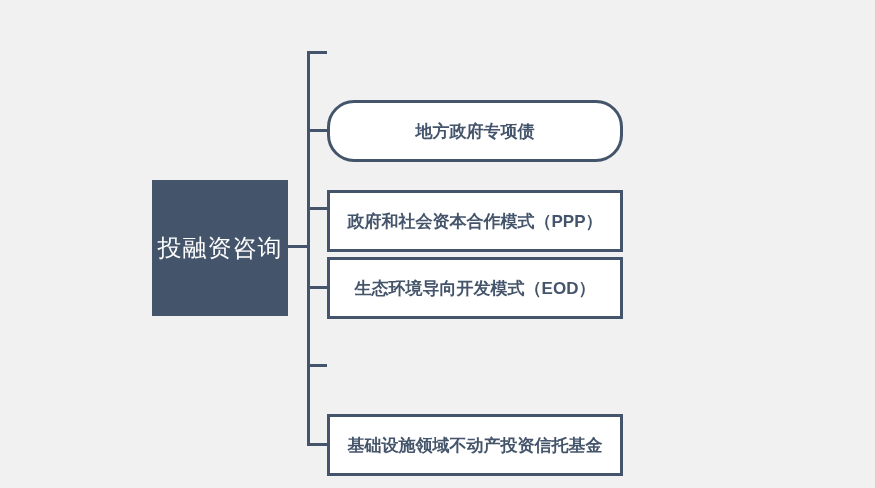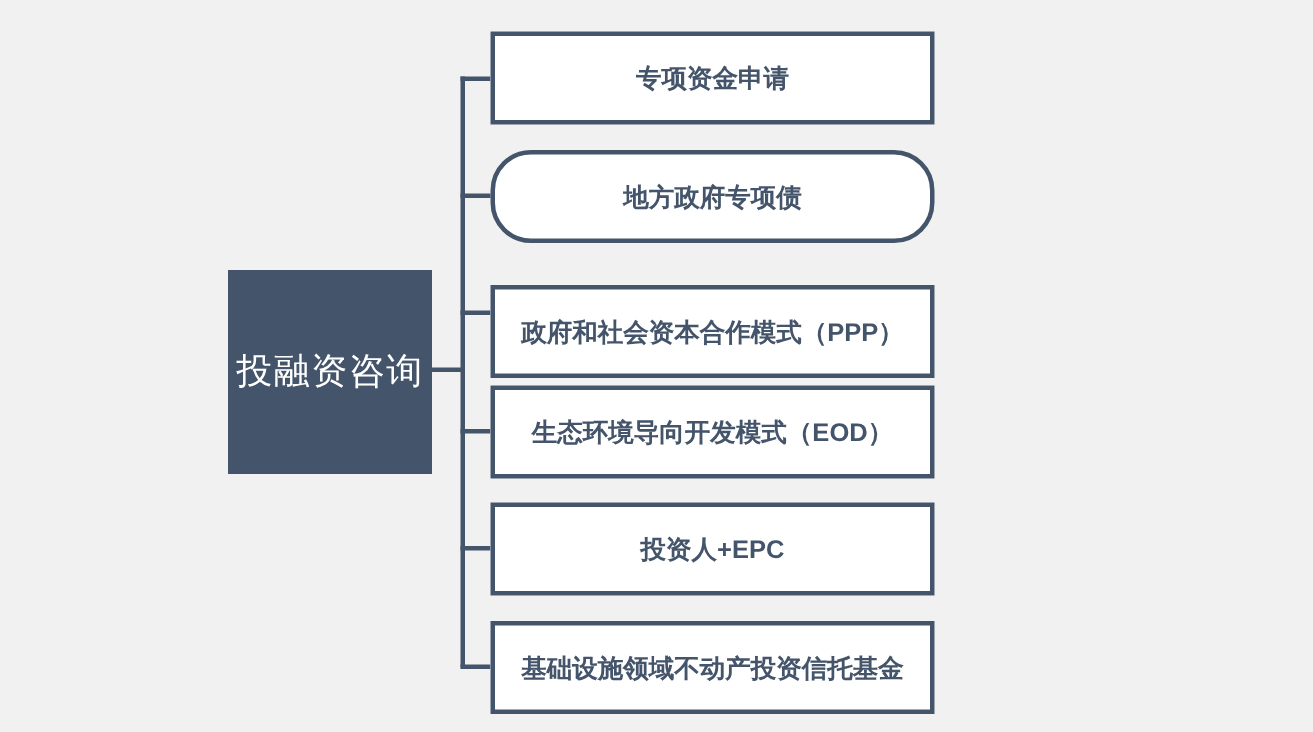--- a/index.html
+++ b/index.html
@@ -108,32 +108,26 @@
   <div class="line stub stub-1"></div>
   <div class="line stub stub-2"></div>
   <div class="line stub stub-3"></div>
   <div class="line stub stub-4"></div>
   <div class="line stub stub-5"></div>
 
   <div class="root-box">
     <span class="root-line">投融资咨询</span>
   </div>
 
-  <div class="branch-box branch-0">
-    <span class="branch-label">专项资金申请</span>
-  </div>
   <div class="branch-box branch-1">
     <span class="branch-label">地方政府专项债</span>
   </div>
   <div class="branch-box branch-2">
     <span class="branch-label">政府和社会资本合作模式（PPP）</span>
   </div>
   <div class="branch-box branch-3">
     <span class="branch-label">生态环境导向开发模式（EOD）</span>
   </div>
-  <div class="branch-box branch-4">
-    <span class="branch-label">投资人+EPC</span>
-  </div>
   <div class="branch-box branch-5">
     <span class="branch-label">基础设施领域不动产投资信托基金</span>
   </div>
 
 </div>
 
 </body></html>

